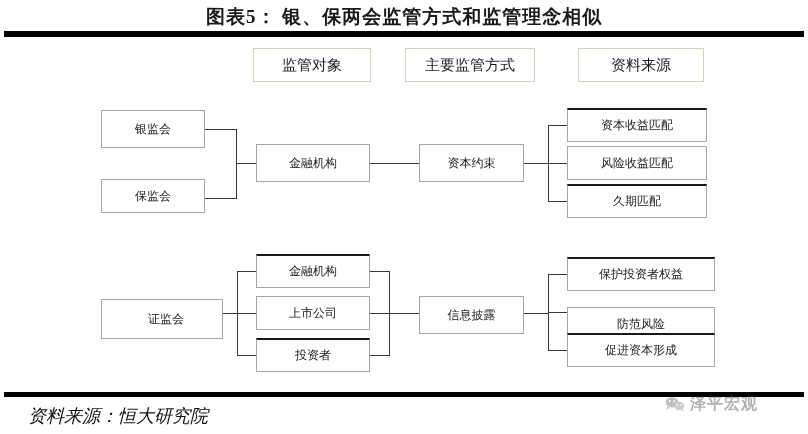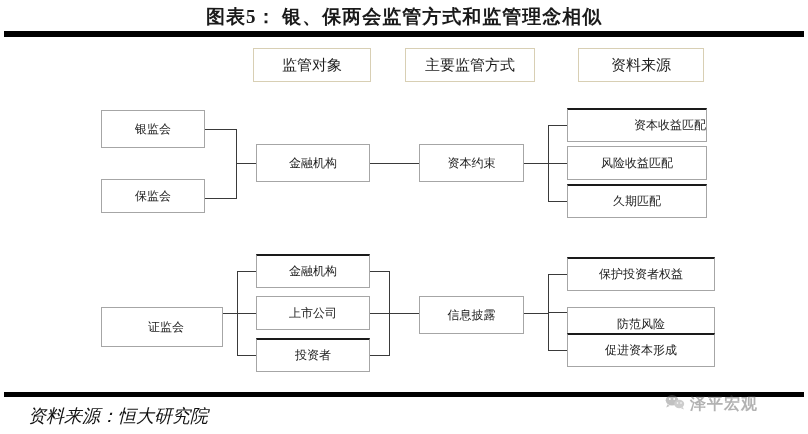--- a/index.html
+++ b/index.html
@@ -60,21 +60,21 @@
     white-space: nowrap;
     font-family: "Liberation Serif", "DejaVu Serif", serif;
   }
 
   
   .watermark {
     position: absolute;
     left: 665px;
     top: 394px;
     display: flex;
-    align-items: flex-start;
+    align-items: center;
     gap: 5px;
     opacity: 0.42;
   }
   .watermark .wm-logo {
     width: 20px;
     height: 17px;
     position: relative;
   }
   .watermark .wm-text {
     font-size: 16px;
@@ -143,21 +143,21 @@
   </div>
 
   <div class="node" style="left:256px; top:144px; width:114px; height:38px;">
     <span>金融机构</span>
   </div>
 
   <div class="node" style="left:419px; top:144px; width:105px; height:38px;">
     <span>资本约束</span>
   </div>
 
-  <div class="node dark-top" style="left:567px; top:108px; width:140px; height:34px;justify-content:flex-end;">
+  <div class="node dark-top" style="left:567px; top:108px; width:140px; height:34px;">
     <span>资本收益匹配</span>
   </div>
   <div class="node" style="left:567px; top:146px; width:140px; height:34px;">
     <span>风险收益匹配</span>
   </div>
   <div class="node dark-top" style="left:567px; top:184px; width:140px; height:34px;">
     <span>久期匹配</span>
   </div>
 
   <div class="ln h" style="left:205px; top:129px; width:31px;"></div>
@@ -166,21 +166,21 @@
   <div class="ln h" style="left:236px; top:163px; width:20px;"></div>
 
   <div class="ln h" style="left:370px; top:163px; width:49px;"></div>
 
   <div class="ln h" style="left:524px; top:163px; width:24px;"></div>
   <div class="ln v" style="left:548px; top:125px; height:76px;"></div>
   <div class="ln h" style="left:548px; top:125px; width:19px;"></div>
   <div class="ln h" style="left:548px; top:163px; width:19px;"></div>
   <div class="ln h" style="left:548px; top:201px; width:19px;"></div>
 
-  <div class="node" style="left:101px; top:307px; width:122px; height:40px;padding-left:8px;">
+  <div class="node" style="left:101px; top:299px; width:122px; height:40px;padding-left:8px;">
     <span>证监会</span>
   </div>
 
   <div class="node dark-top" style="left:256px; top:254px; width:114px; height:34px;">
     <span>金融机构</span>
   </div>
   <div class="node" style="left:256px; top:296px; width:114px; height:34px;">
     <span>上市公司</span>
   </div>
   <div class="node dark-top" style="left:256px; top:338px; width:114px; height:34px;">

